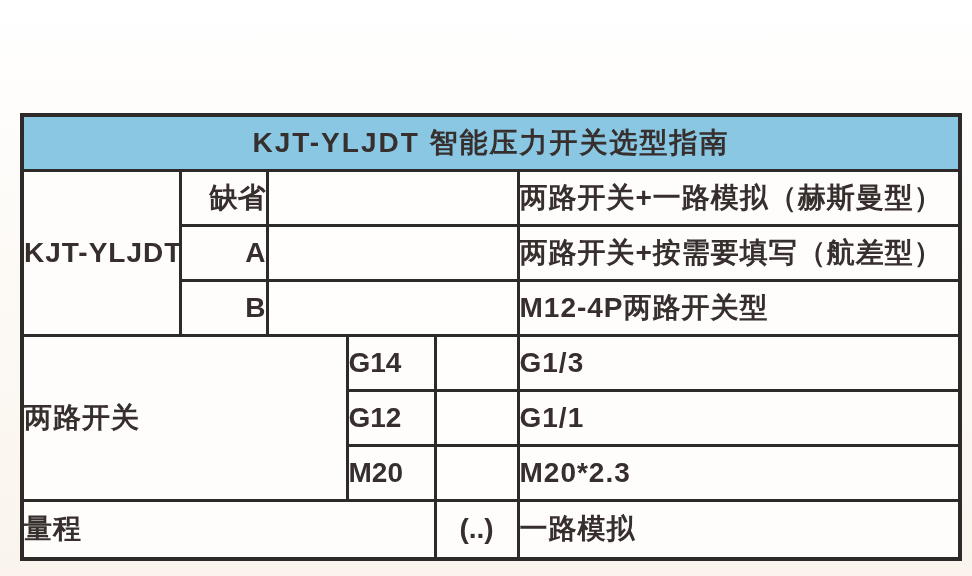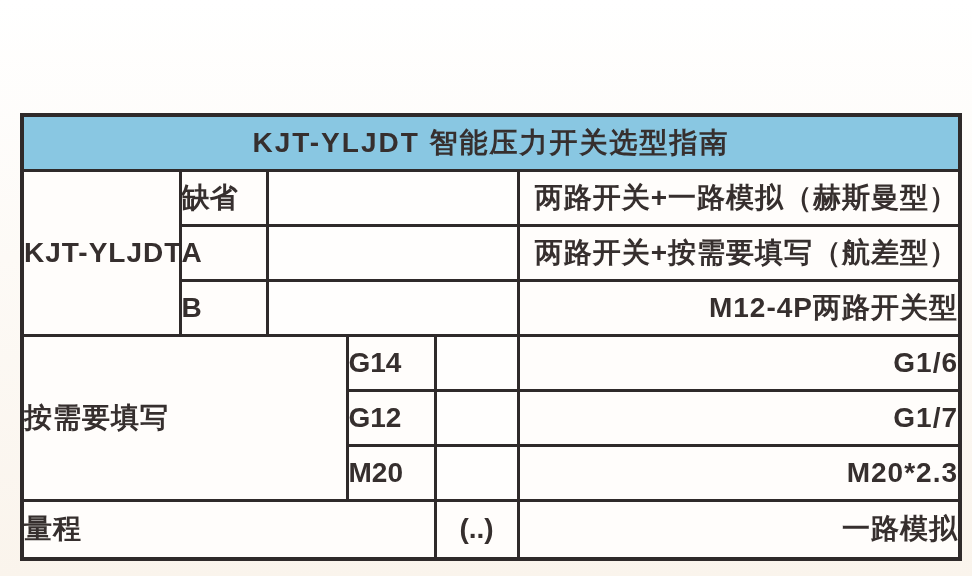--- a/index.html
+++ b/index.html
@@ -43,23 +43,23 @@
     height: 52px;
     background: #89C7E2;
     color: #FFFFFF;
     text-align: center;
     font-size: 31px;
     letter-spacing: 2px;
   }
   tr.row { height: 55px; }
   tr.row-last { height: 58px; margin-top: 48px; }
   td.label-cell { padding-left: 14px; letter-spacing: 1px; }
-  td.code-cell { padding-left: 8px; }
+  td.code-cell { padding-left: 8px; text-align: right; }
   td.thread-code-cell { padding-left: 12px; }
-  td.value-cell { padding-left: 14px; letter-spacing: 1px; text-align: right; }
+  td.value-cell { padding-left: 14px; letter-spacing: 1px; }
   td.blank-cell { background: #FFFEFD; }
   td.range-code-cell { text-align: center; }
 </style>
 </head>
 <body>
 
 <div class="stage">
   <table class="guide">
     <colgroup>
       <col style="width:158px">
@@ -88,30 +88,30 @@
       <td class="value-cell">两路开关+按需要填写（航差型）</td>
     </tr>
 
     <tr class="row">
       <td class="code-cell">B</td>
       <td class="blank-cell" colspan="3"></td>
       <td class="value-cell">M12-4P两路开关型</td>
     </tr>
 
     <tr class="row">
-      <td class="label-cell" rowspan="3" colspan="3">按需要填写</td>
+      <td class="label-cell" rowspan="3" colspan="3">两路开关</td>
       <td class="thread-code-cell">G14</td>
       <td class="blank-cell"></td>
-      <td class="value-cell">G1/6</td>
+      <td class="value-cell">G1/3</td>
     </tr>
 
     <tr class="row">
       <td class="thread-code-cell">G12</td>
       <td class="blank-cell"></td>
-      <td class="value-cell">G1/7</td>
+      <td class="value-cell">G1/1</td>
     </tr>
 
     <tr class="row">
       <td class="thread-code-cell">M20</td>
       <td class="blank-cell"></td>
       <td class="value-cell">M20*2.3</td>
     </tr>
 
     <tr class="row-last">
       <td class="label-cell" colspan="4">量程</td>

